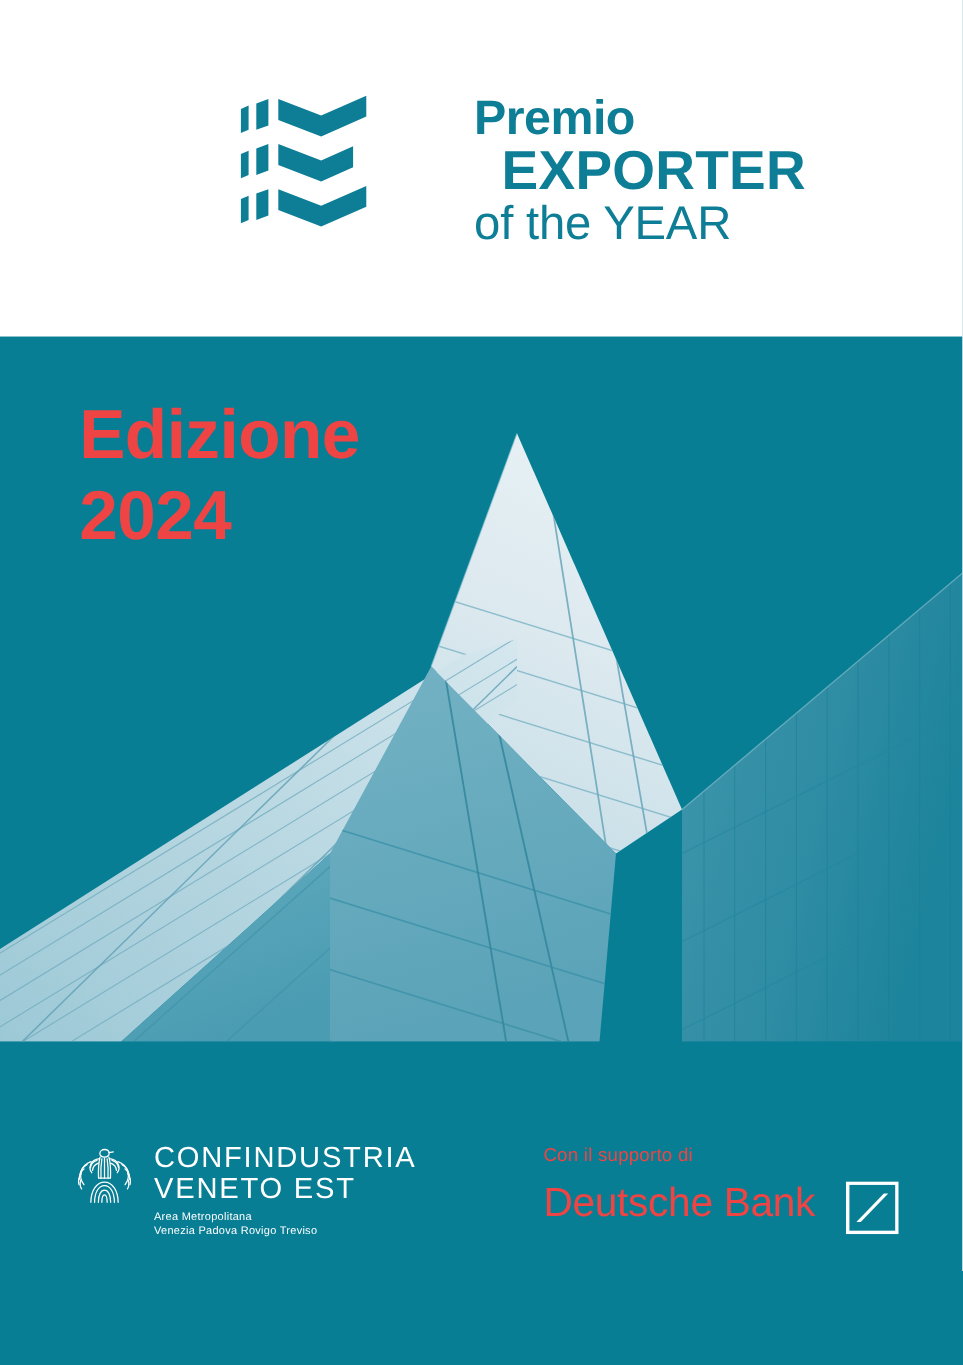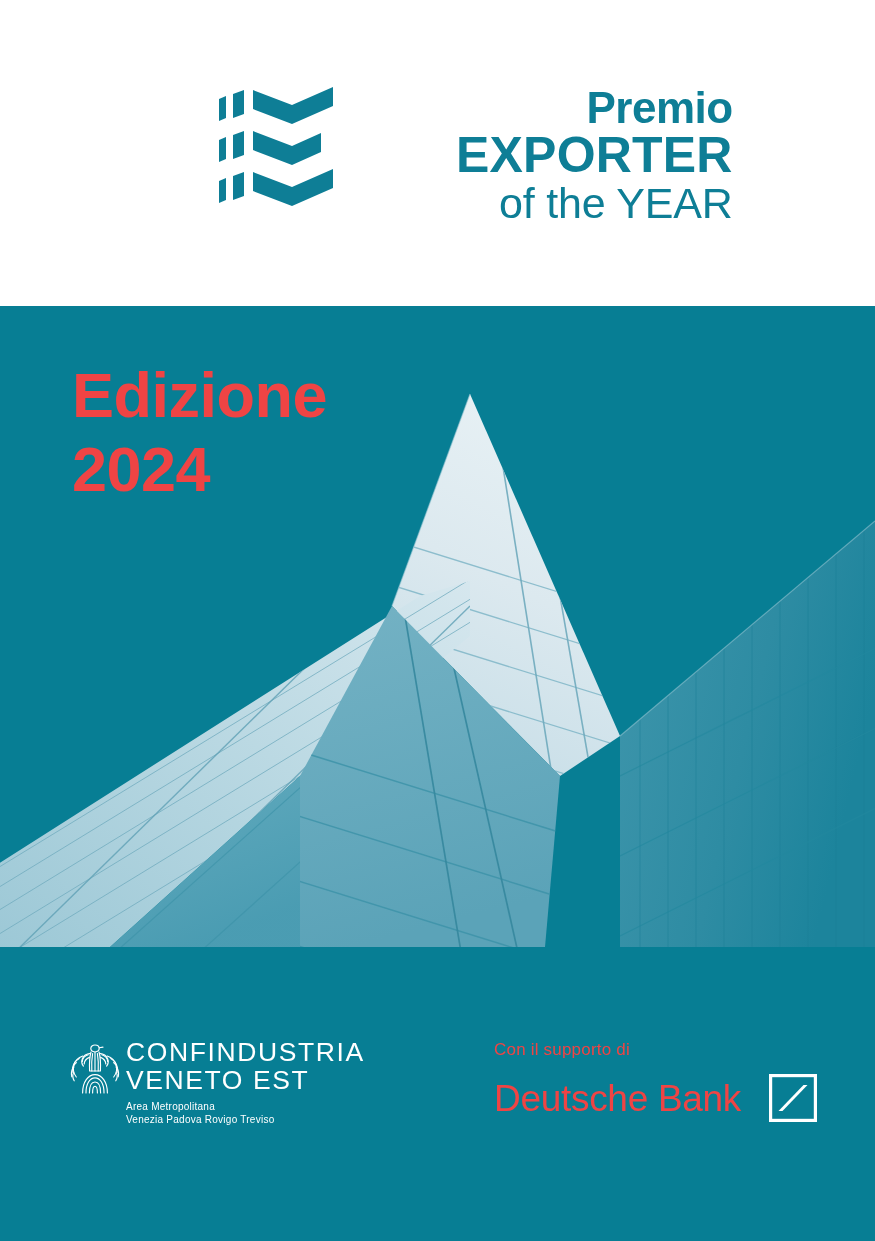--- a/index.html
+++ b/index.html
@@ -30,21 +30,20 @@
     background: #ffffff;
   }
 
   .award-logo {
     position: absolute;
     left: 216px;
     top: 84px;
     display: flex;
     align-items: flex-start;
     gap: 20px;
-    text-align: right;
   }
 
   .logo-mark {
     width: 195px;
     height: 132px;
     display: block;
   }
 
   .logo-wordmark {
     display: flex;
@@ -114,20 +113,21 @@
     width: 875px;
     height: 160px;
   }
 
   .confindustria {
     position: absolute;
     left: 64px;
     top: 28px;
     display: flex;
     align-items: flex-start;
+    gap: 14px;
   }
   .eagle { width: 62px; height: 58px; display: block; margin-top: 3px; }
   .conf-text { display: flex; flex-direction: column; color: #ffffff; }
   .conf-name {
     font-size: 26.5px;
     line-height: 1.06;
     letter-spacing: 1.6px;
     white-space: pre-line;
   }
   .conf-sub {
@@ -145,21 +145,20 @@
     color: #ef4444;
   }
   .db-support {
     font-size: 17px;
     letter-spacing: 0.2px;
     line-height: 1.2;
   }
   .db-row {
     margin-top: 14px;
     display: flex;
-    align-items: center;
     gap: 28px;
   }
   .db-name {
     font-size: 37px;
     line-height: 1;
     letter-spacing: -0.3px;
   }
   .db-mark { width: 48px; height: 48px; display: block; }
 </style>
 </head>

